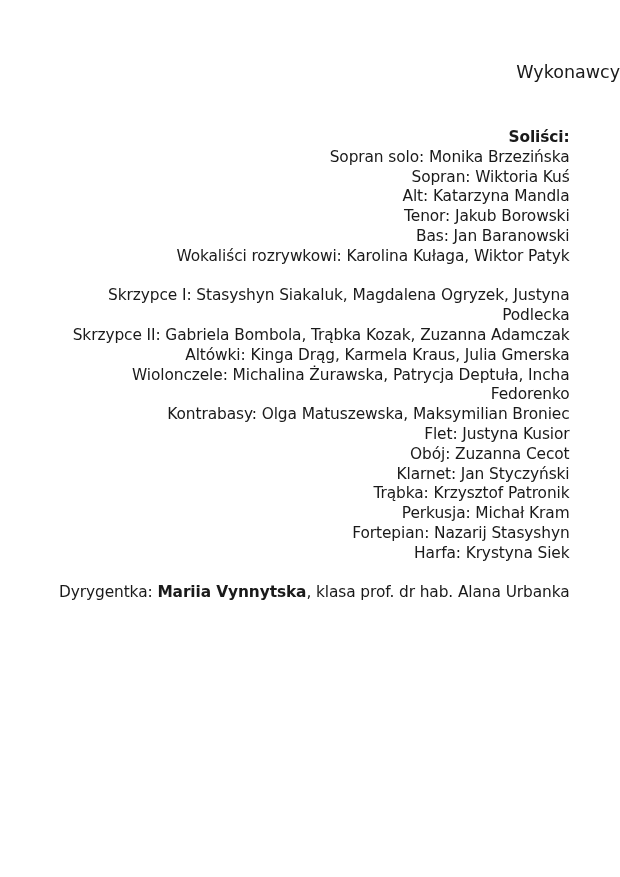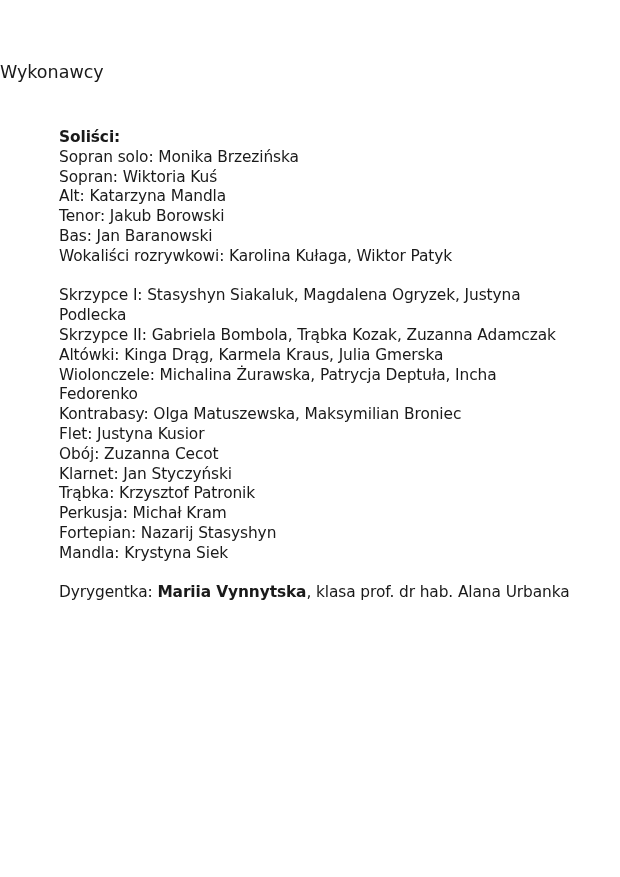--- a/index.html
+++ b/index.html
@@ -1,22 +1,22 @@
 <!DOCTYPE html>
 <html><head>
 <meta charset="utf-8">
 <style>
   html, body { margin: 0; padding: 0; background: #ffffff; }
   body { width: 620px; height: 877px; position: relative; overflow: hidden;
          font-family: "DejaVu Sans", sans-serif; color: #1a1a1a; }
-  .title { position: absolute; top: 61px; left: 0; width: 620px; text-align: left;
+  .title { position: absolute; top: 61px; left: 0; width: 620px; text-align: right;
            font-size: 17.5px; line-height: 22px; }
   .content { position: absolute; left: 59px; top: 128px; font-size: 15.4px; line-height: 19.8px;
              letter-spacing: -0.1px; }
-  .line { white-space: nowrap; }
+  .line { white-space: nowrap; text-align: right; }
   .bold { font-weight: bold; }
   .gap { height: 19.8px; }
 </style>
 </head>
 <body>
 
 <div class="title">Wykonawcy</div>
 
 <div class="content">
   <div class="line bold">Soliści:</div>
@@ -34,17 +34,17 @@
   <div class="line">Altówki: Kinga Drąg, Karmela Kraus, Julia Gmerska</div>
   <div class="line">Wiolonczele: Michalina Żurawska, Patrycja Deptuła, Incha</div>
   <div class="line">Fedorenko</div>
   <div class="line">Kontrabasy: Olga Matuszewska, Maksymilian Broniec</div>
   <div class="line">Flet: Justyna Kusior</div>
   <div class="line">Obój: Zuzanna Cecot</div>
   <div class="line">Klarnet: Jan Styczyński</div>
   <div class="line">Trąbka: Krzysztof Patronik</div>
   <div class="line">Perkusja: Michał Kram</div>
   <div class="line">Fortepian: Nazarij Stasyshyn</div>
-  <div class="line">Mandla: Krystyna Siek</div>
+  <div class="line">Harfa: Krystyna Siek</div>
   <div class="gap"></div>
 
   <div class="line"><span>Dyrygentka: </span><span class="bold">Mariia Vynnytska</span><span>, klasa prof. dr hab. Alana Urbanka</span></div>
 </div>
 
 </body></html>

